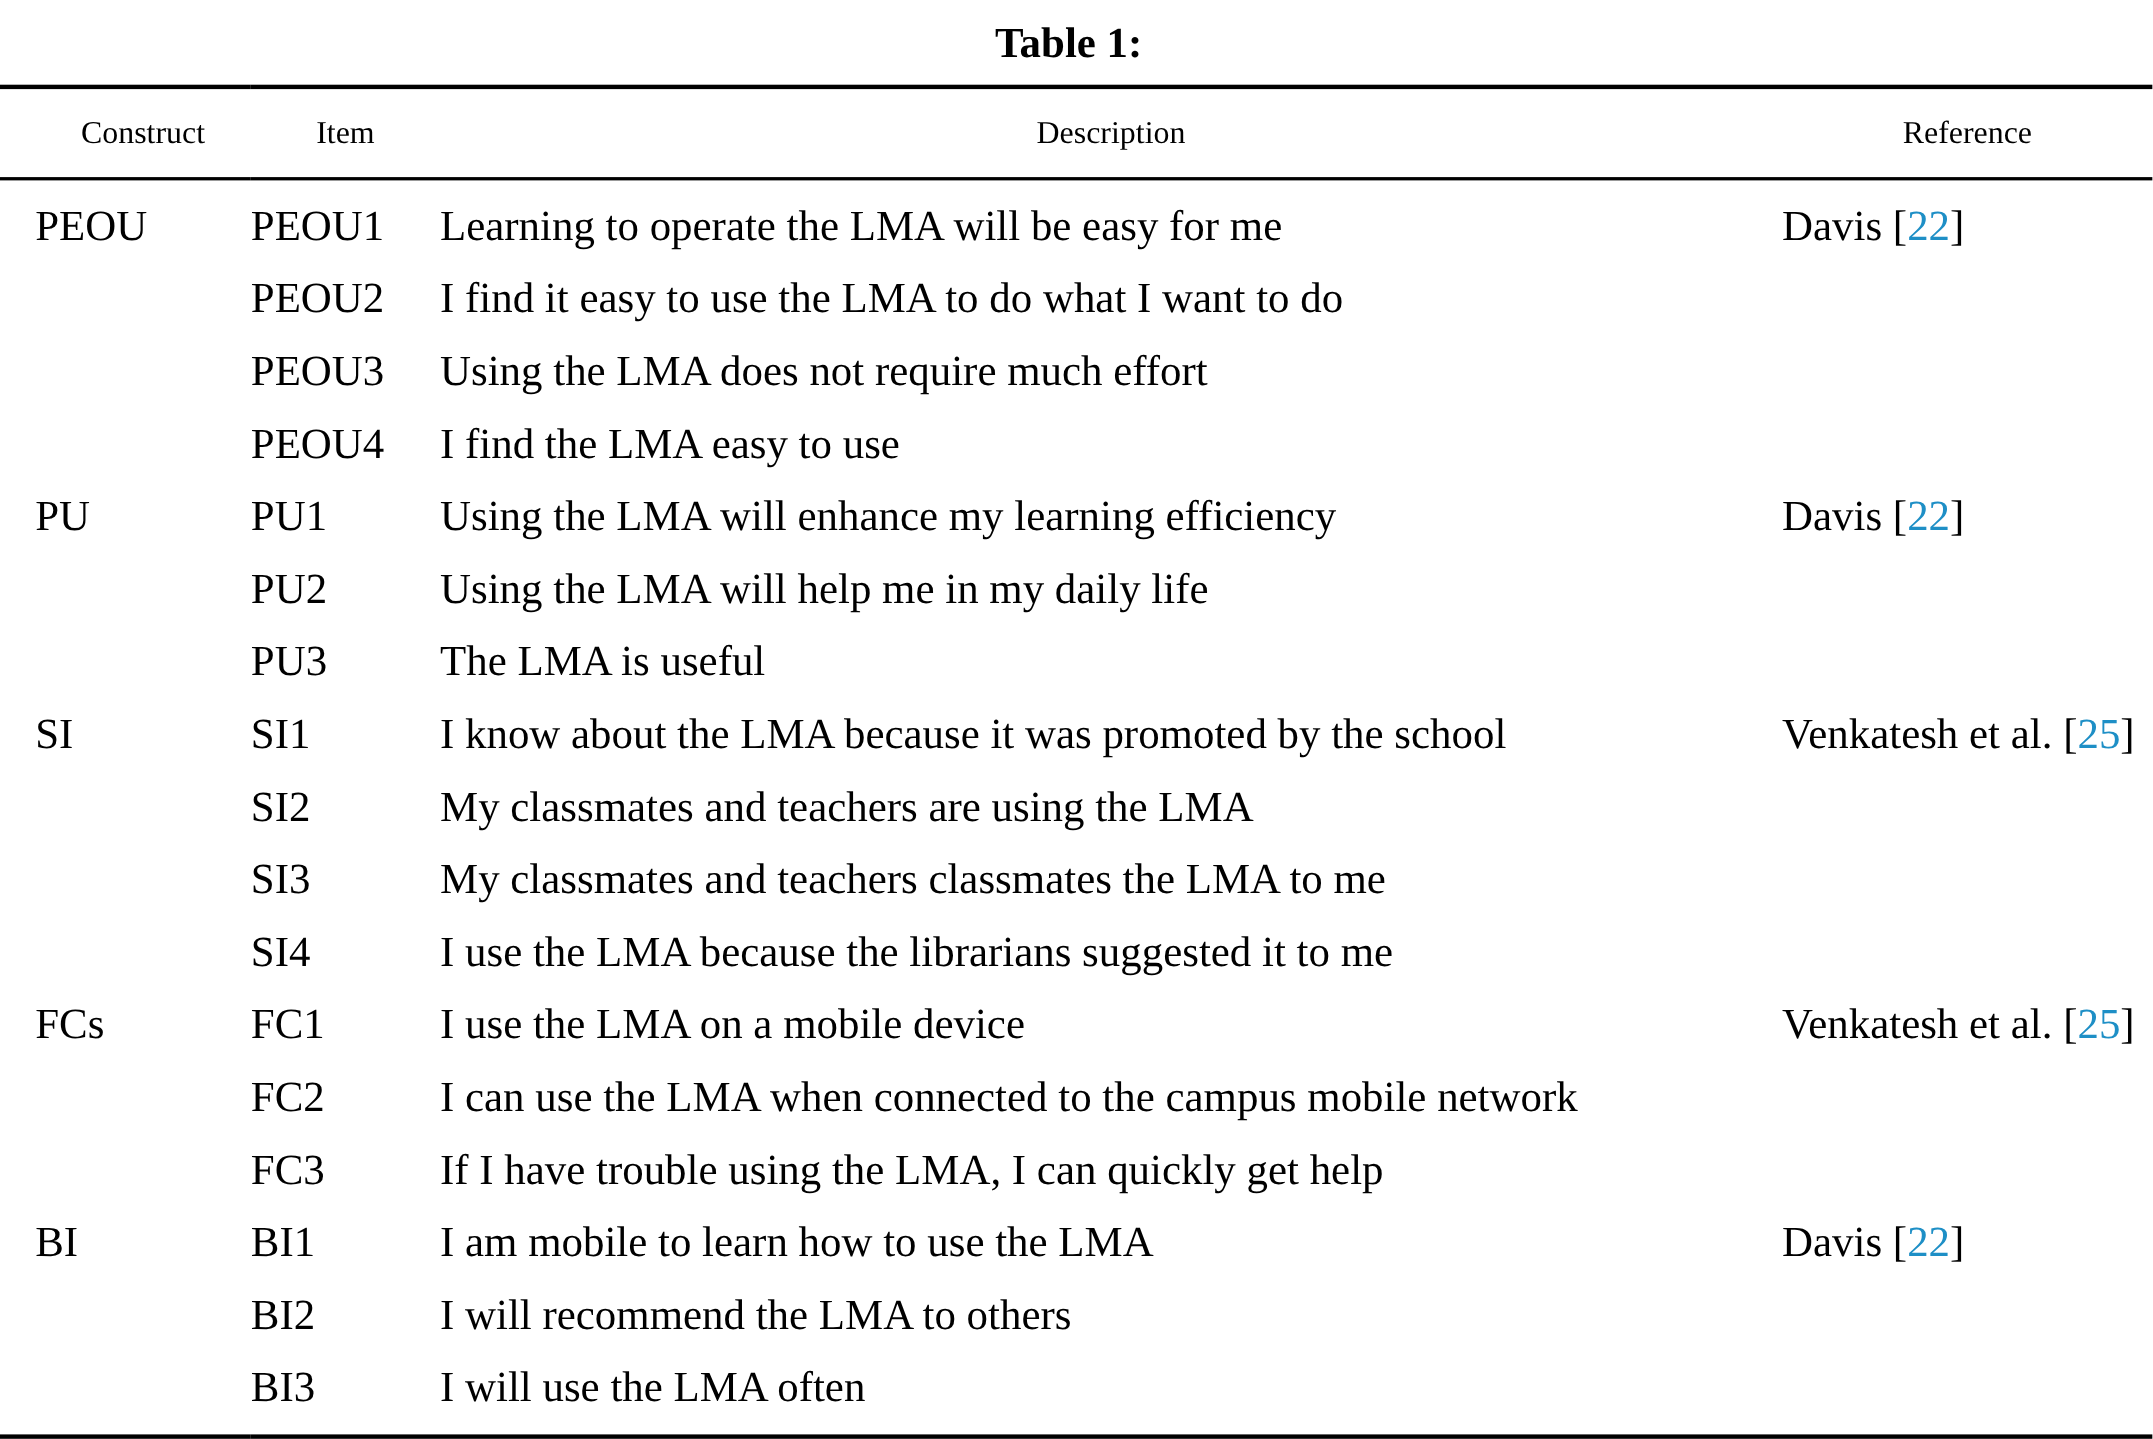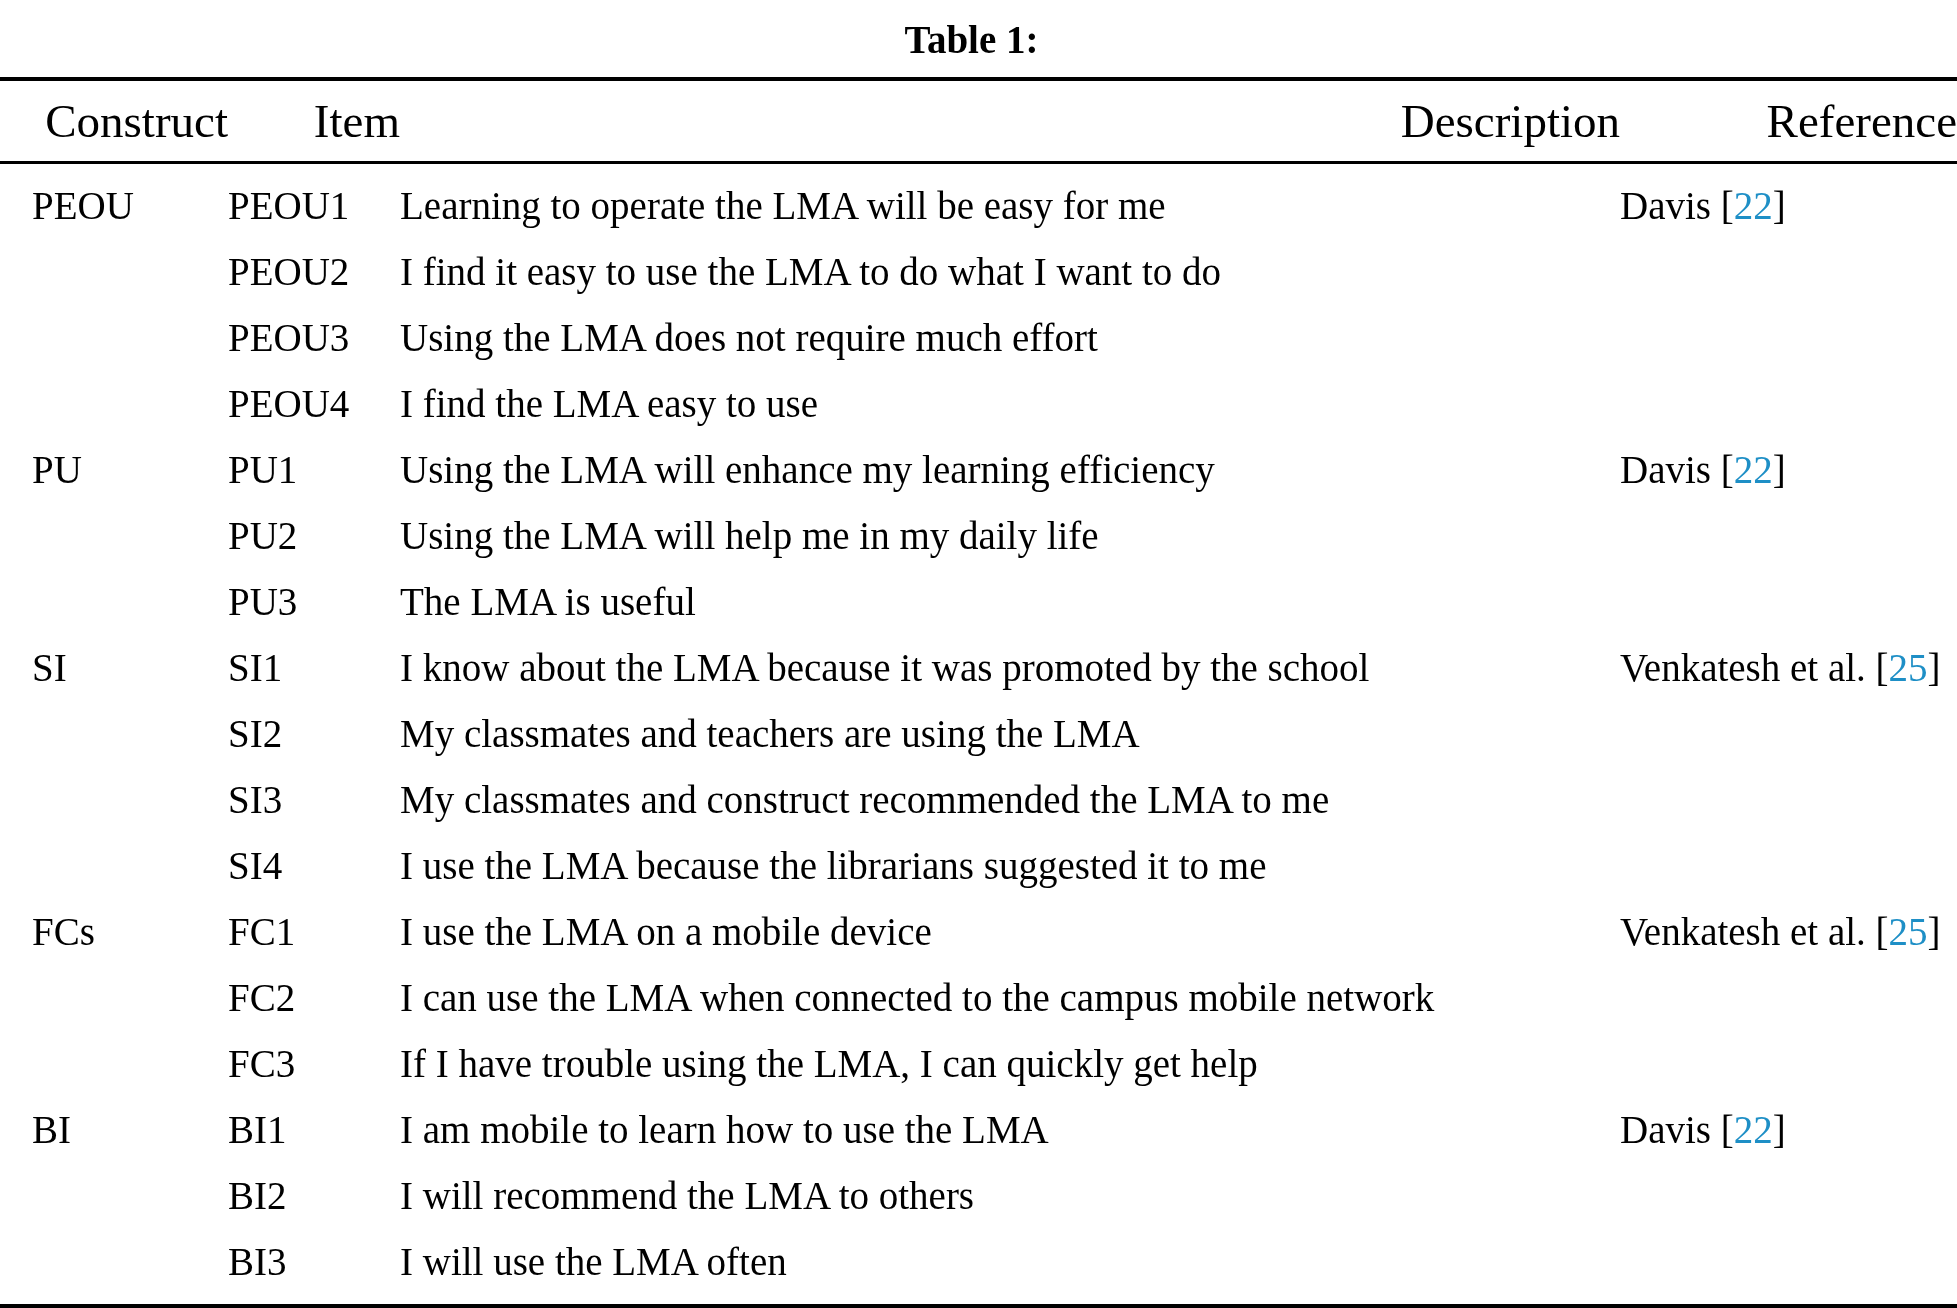--- a/index.html
+++ b/index.html
@@ -37,23 +37,23 @@
     table-layout: fixed;
     border-top: 4px solid #000000;
     border-bottom: 4px solid #000000;
   }
   col.c-construct { width: 228px; }
   col.c-item      { width: 172px; }
   col.c-desc      { width: 1220px; }
   col.c-ref       { width: 337px; }
 
   thead th {
-    font-size: 47px;
+    font-size: 29px;
     font-weight: normal;
-    text-align: right;
+    text-align: center;
     height: 80px;
     vertical-align: middle;
     border-bottom: 3px solid #000000;
     padding: 0;
     white-space: nowrap;
   }
   thead th.first { padding-left: 32px; }
 
   tbody td {
     font-size: 39px;
@@ -138,21 +138,21 @@
           <td class="cell-item">SI1</td>
           <td class="cell-desc">I know about the LMA because it was promoted by the school</td>
           <td class="cell-ref" rowspan="4"><span>Venkatesh et al.</span> <span class="cite-group">[<a class="cite-num" style="color: rgb(30, 143, 198);">25</a>]</span></td>
         </tr>
         <tr>
           <td class="cell-item">SI2</td>
           <td class="cell-desc">My classmates and teachers are using the LMA</td>
         </tr>
         <tr>
           <td class="cell-item">SI3</td>
-          <td class="cell-desc">My classmates and construct recommended the LMA to me</td>
+          <td class="cell-desc">My classmates and teachers classmates the LMA to me</td>
         </tr>
         <tr>
           <td class="cell-item">SI4</td>
           <td class="cell-desc">I use the LMA because the librarians suggested it to me</td>
         </tr>
         <tr>
           <td class="cell-construct" rowspan="3">FCs</td>
           <td class="cell-item">FC1</td>
           <td class="cell-desc">I use the LMA on a mobile device</td>
           <td class="cell-ref" rowspan="3"><span>Venkatesh et al.</span> <span class="cite-group">[<a class="cite-num" style="color: rgb(30, 143, 198);">25</a>]</span></td>

